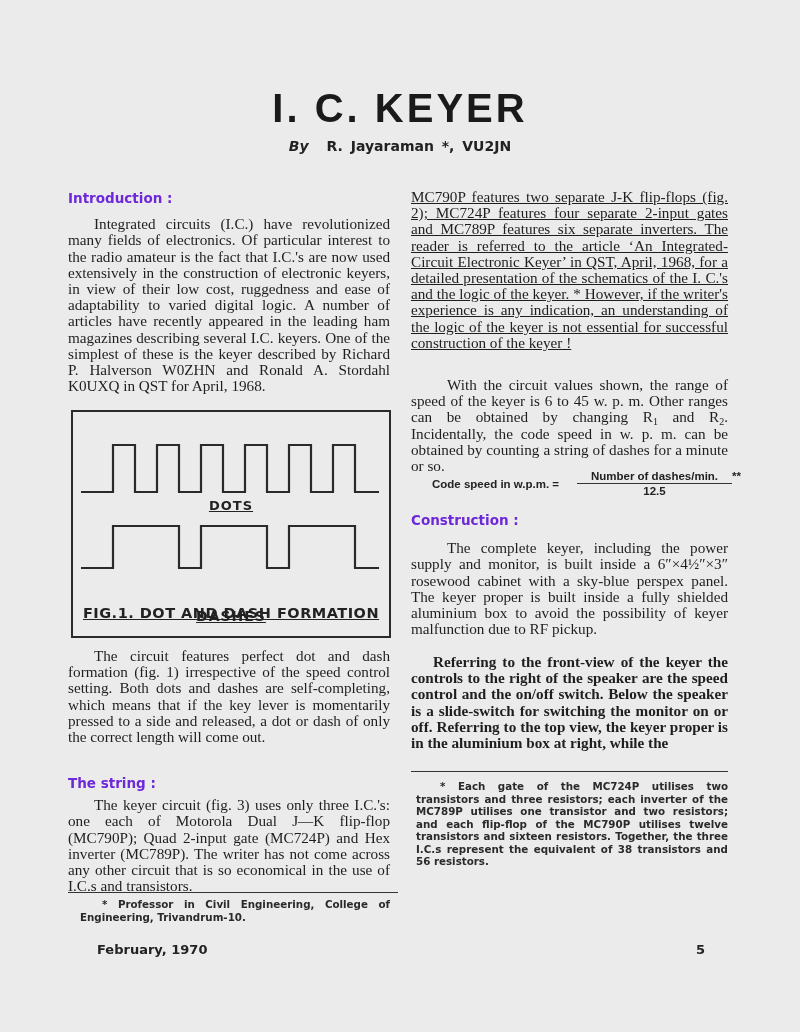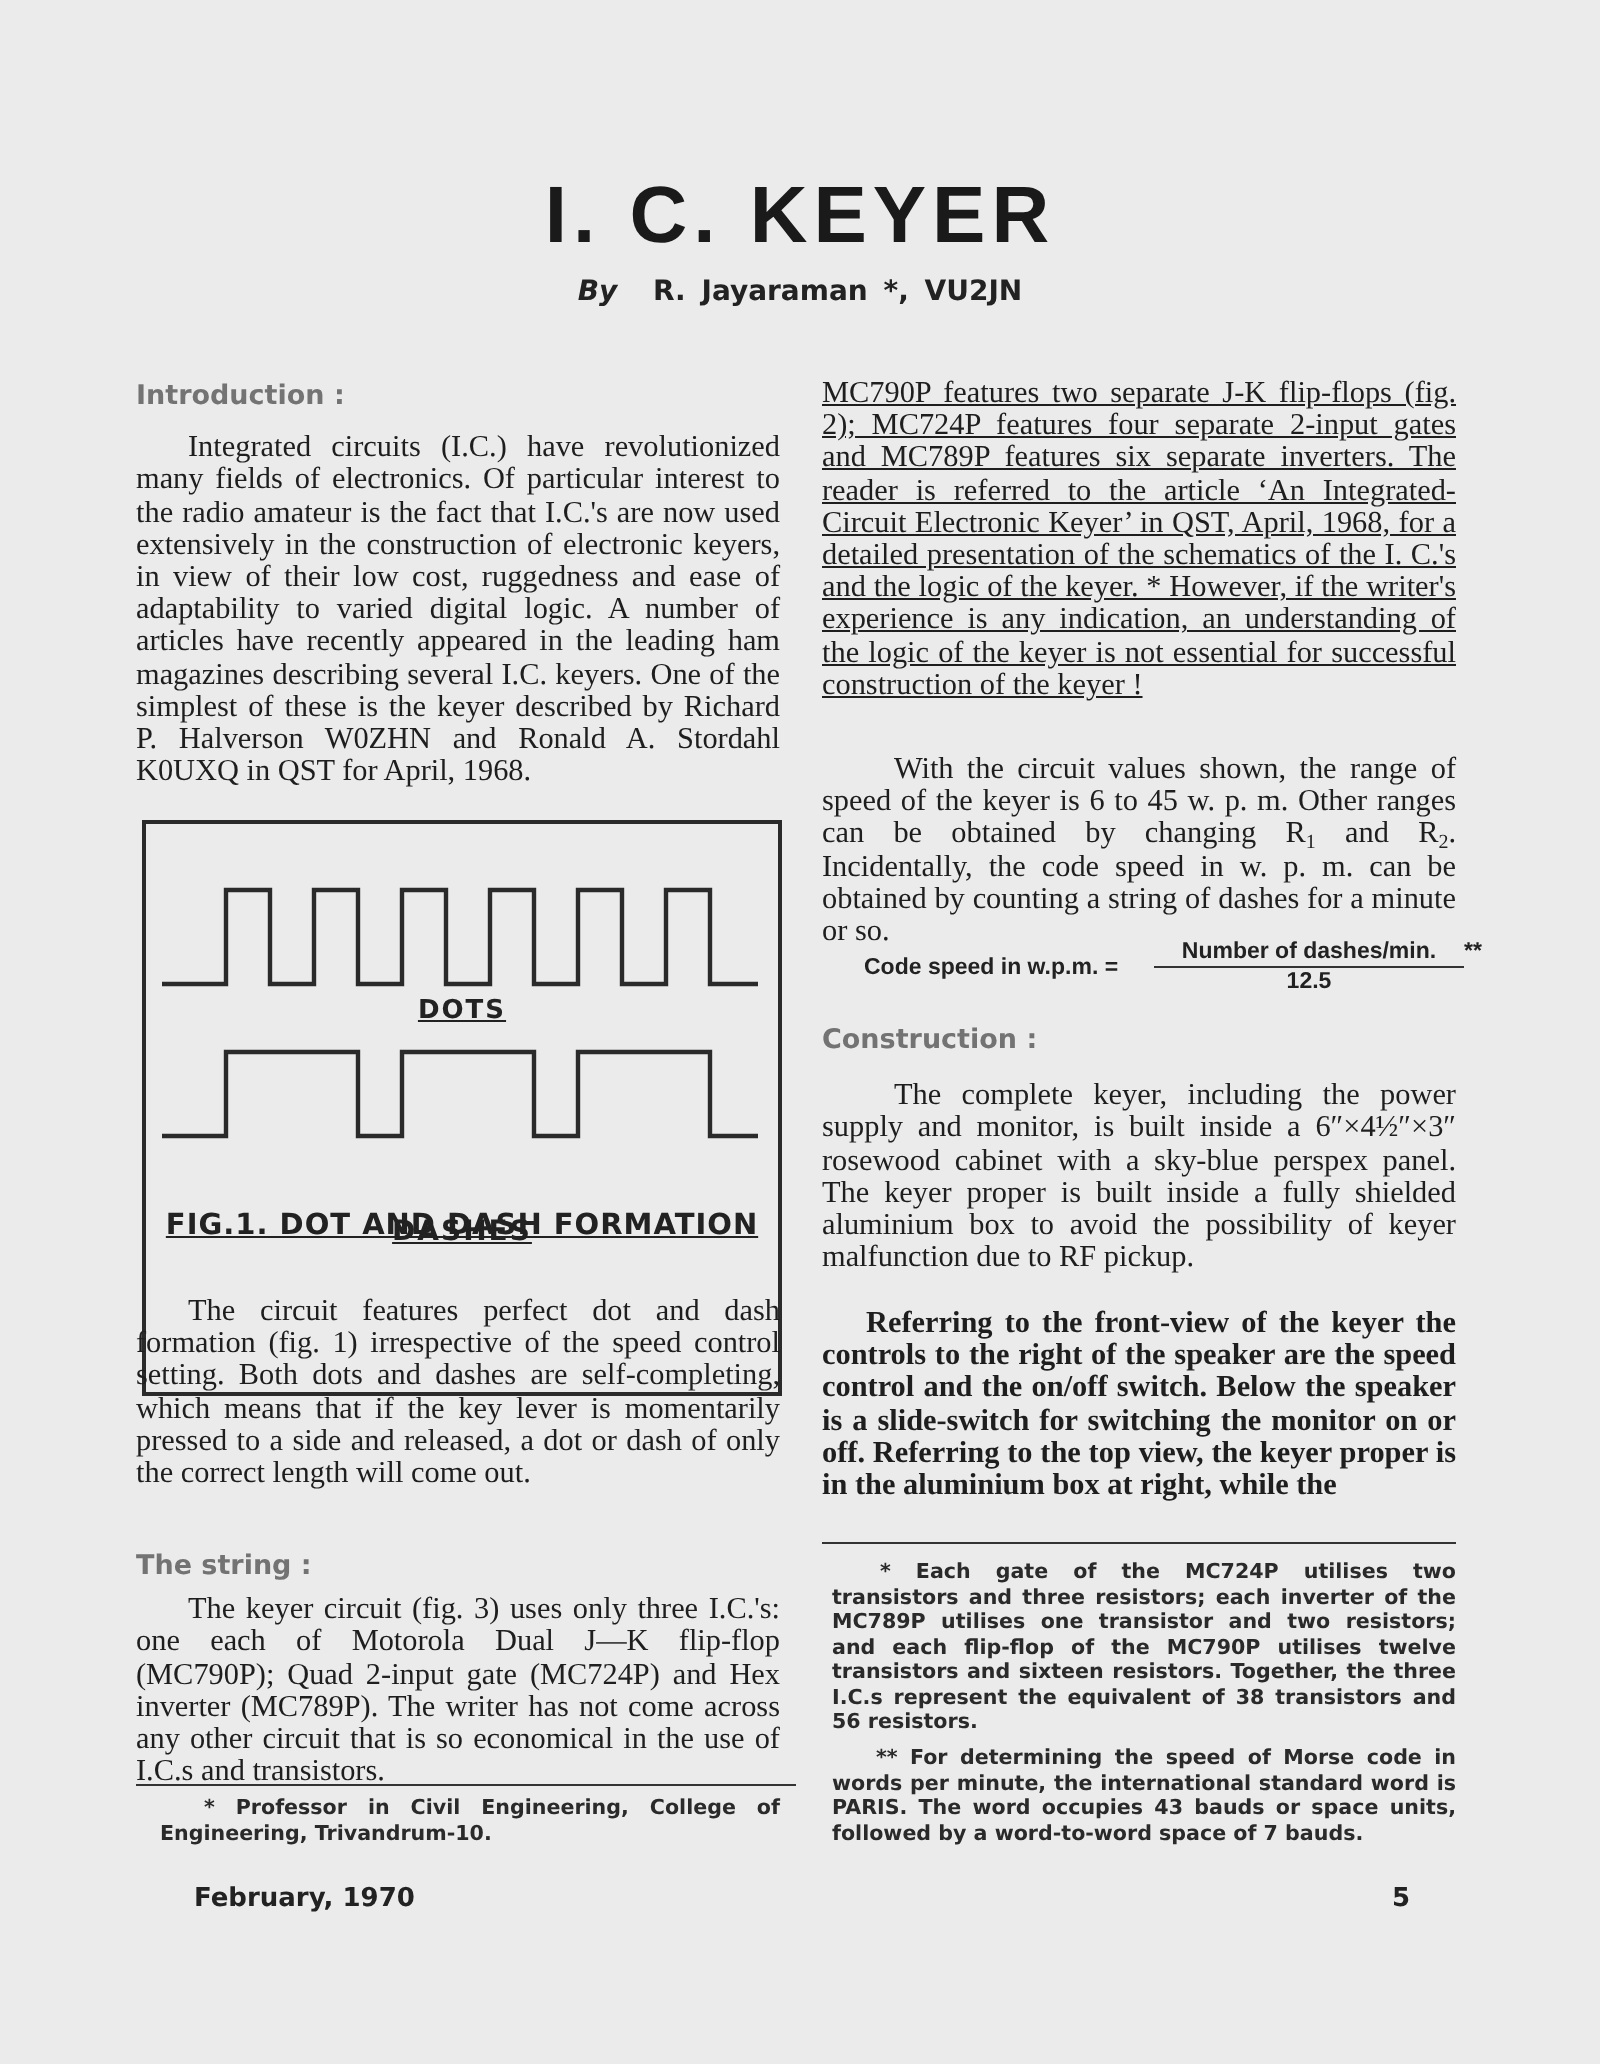--- a/index.html
+++ b/index.html
@@ -19,26 +19,26 @@
     position: absolute; left: 0; top: 138px; width: 800px; text-align: center;
     font-family: "DejaVu Sans", sans-serif; font-weight: bold; font-size: 14px;
     color: #222; word-spacing: 3px;
   }
   .byline .by { font-style: italic; font-weight: bold; margin-right: 10px; }
   .col { position: absolute; font-family: "Liberation Serif", serif; font-size: 15.2px; line-height: 16.2px; color: #1e1e1e; }
   .left { left: 68px; width: 322px; }
   .right { left: 411px; width: 317px; }
   .heading {
     font-family: "DejaVu Sans", sans-serif; font-weight: bold; font-size: 13.5px;
-    color: #737373; margin: 0;
+    color: #6d28d9; margin: 0;
   }
   p.body { margin: 0; text-align: justify; text-indent: 26px; }
   p.noindent { text-indent: 0; text-decoration: underline; }
   .figure {
-    position: absolute; left: 71px; top: 410px; width: 320px; height: 288px;
+    position: absolute; left: 71px; top: 410px; width: 320px; height: 228px;
     border: 2px solid #2a2a2a; box-sizing: border-box;
   }
   .fig-label {
     position: absolute; width: 100%; text-align: center;
     font-family: "DejaVu Sans", sans-serif; font-weight: bold;
     text-decoration: underline; color: #222; letter-spacing: 1px;
   }
   .formula {
     position: absolute; left: 432px; top: 472px; width: 300px; height: 26px;
     font-family: Liberation Sans, sans-serif; font-size: 11.5px; font-weight: bold; color: #222;
@@ -126,20 +126,17 @@
 
   <div class="col right" style="top:654px;">
     <p class="body" style="text-indent:22px;font-weight:bold;">Referring to the front-view of the keyer the controls to the right of the speaker are the speed control and the on/off switch.  Below the speaker is a slide-switch for switching the monitor on or off. Referring to the top view, the keyer proper is in the aluminium box at right, while the</p>
   </div>
 
   <div class="rule" style="left:411px;top:771px;width:317px;"></div>
 
   <div class="footnote" style="left:416px;top:780px;width:312px;">
     <p class="ind" style="text-indent:24px;">* Each gate of the MC724P utilises two transistors and three resistors; each inverter of the MC789P utilises one transistor and two resistors; and each flip-flop of the MC790P utilises twelve transistors and sixteen resistors.  Together, the three I.C.s represent the equivalent of 38 transistors and 56 resistors.</p>
   </div>
-  <div class="footnote" style="left:416px;top:873px;width:312px;">
-    <p class="ind" style="text-indent:22px;">** For determining the speed of Morse code in words per minute, the international standard word is PARIS.  The word occupies 43 bauds or space units, followed by a word-to-word space of 7 bauds.</p>
-  </div>
 
   <div class="footer" style="left:97px;">February, 1970</div>
   <div class="footer" style="left:696px;">5</div>
 
 </div>
 
 </body></html>

